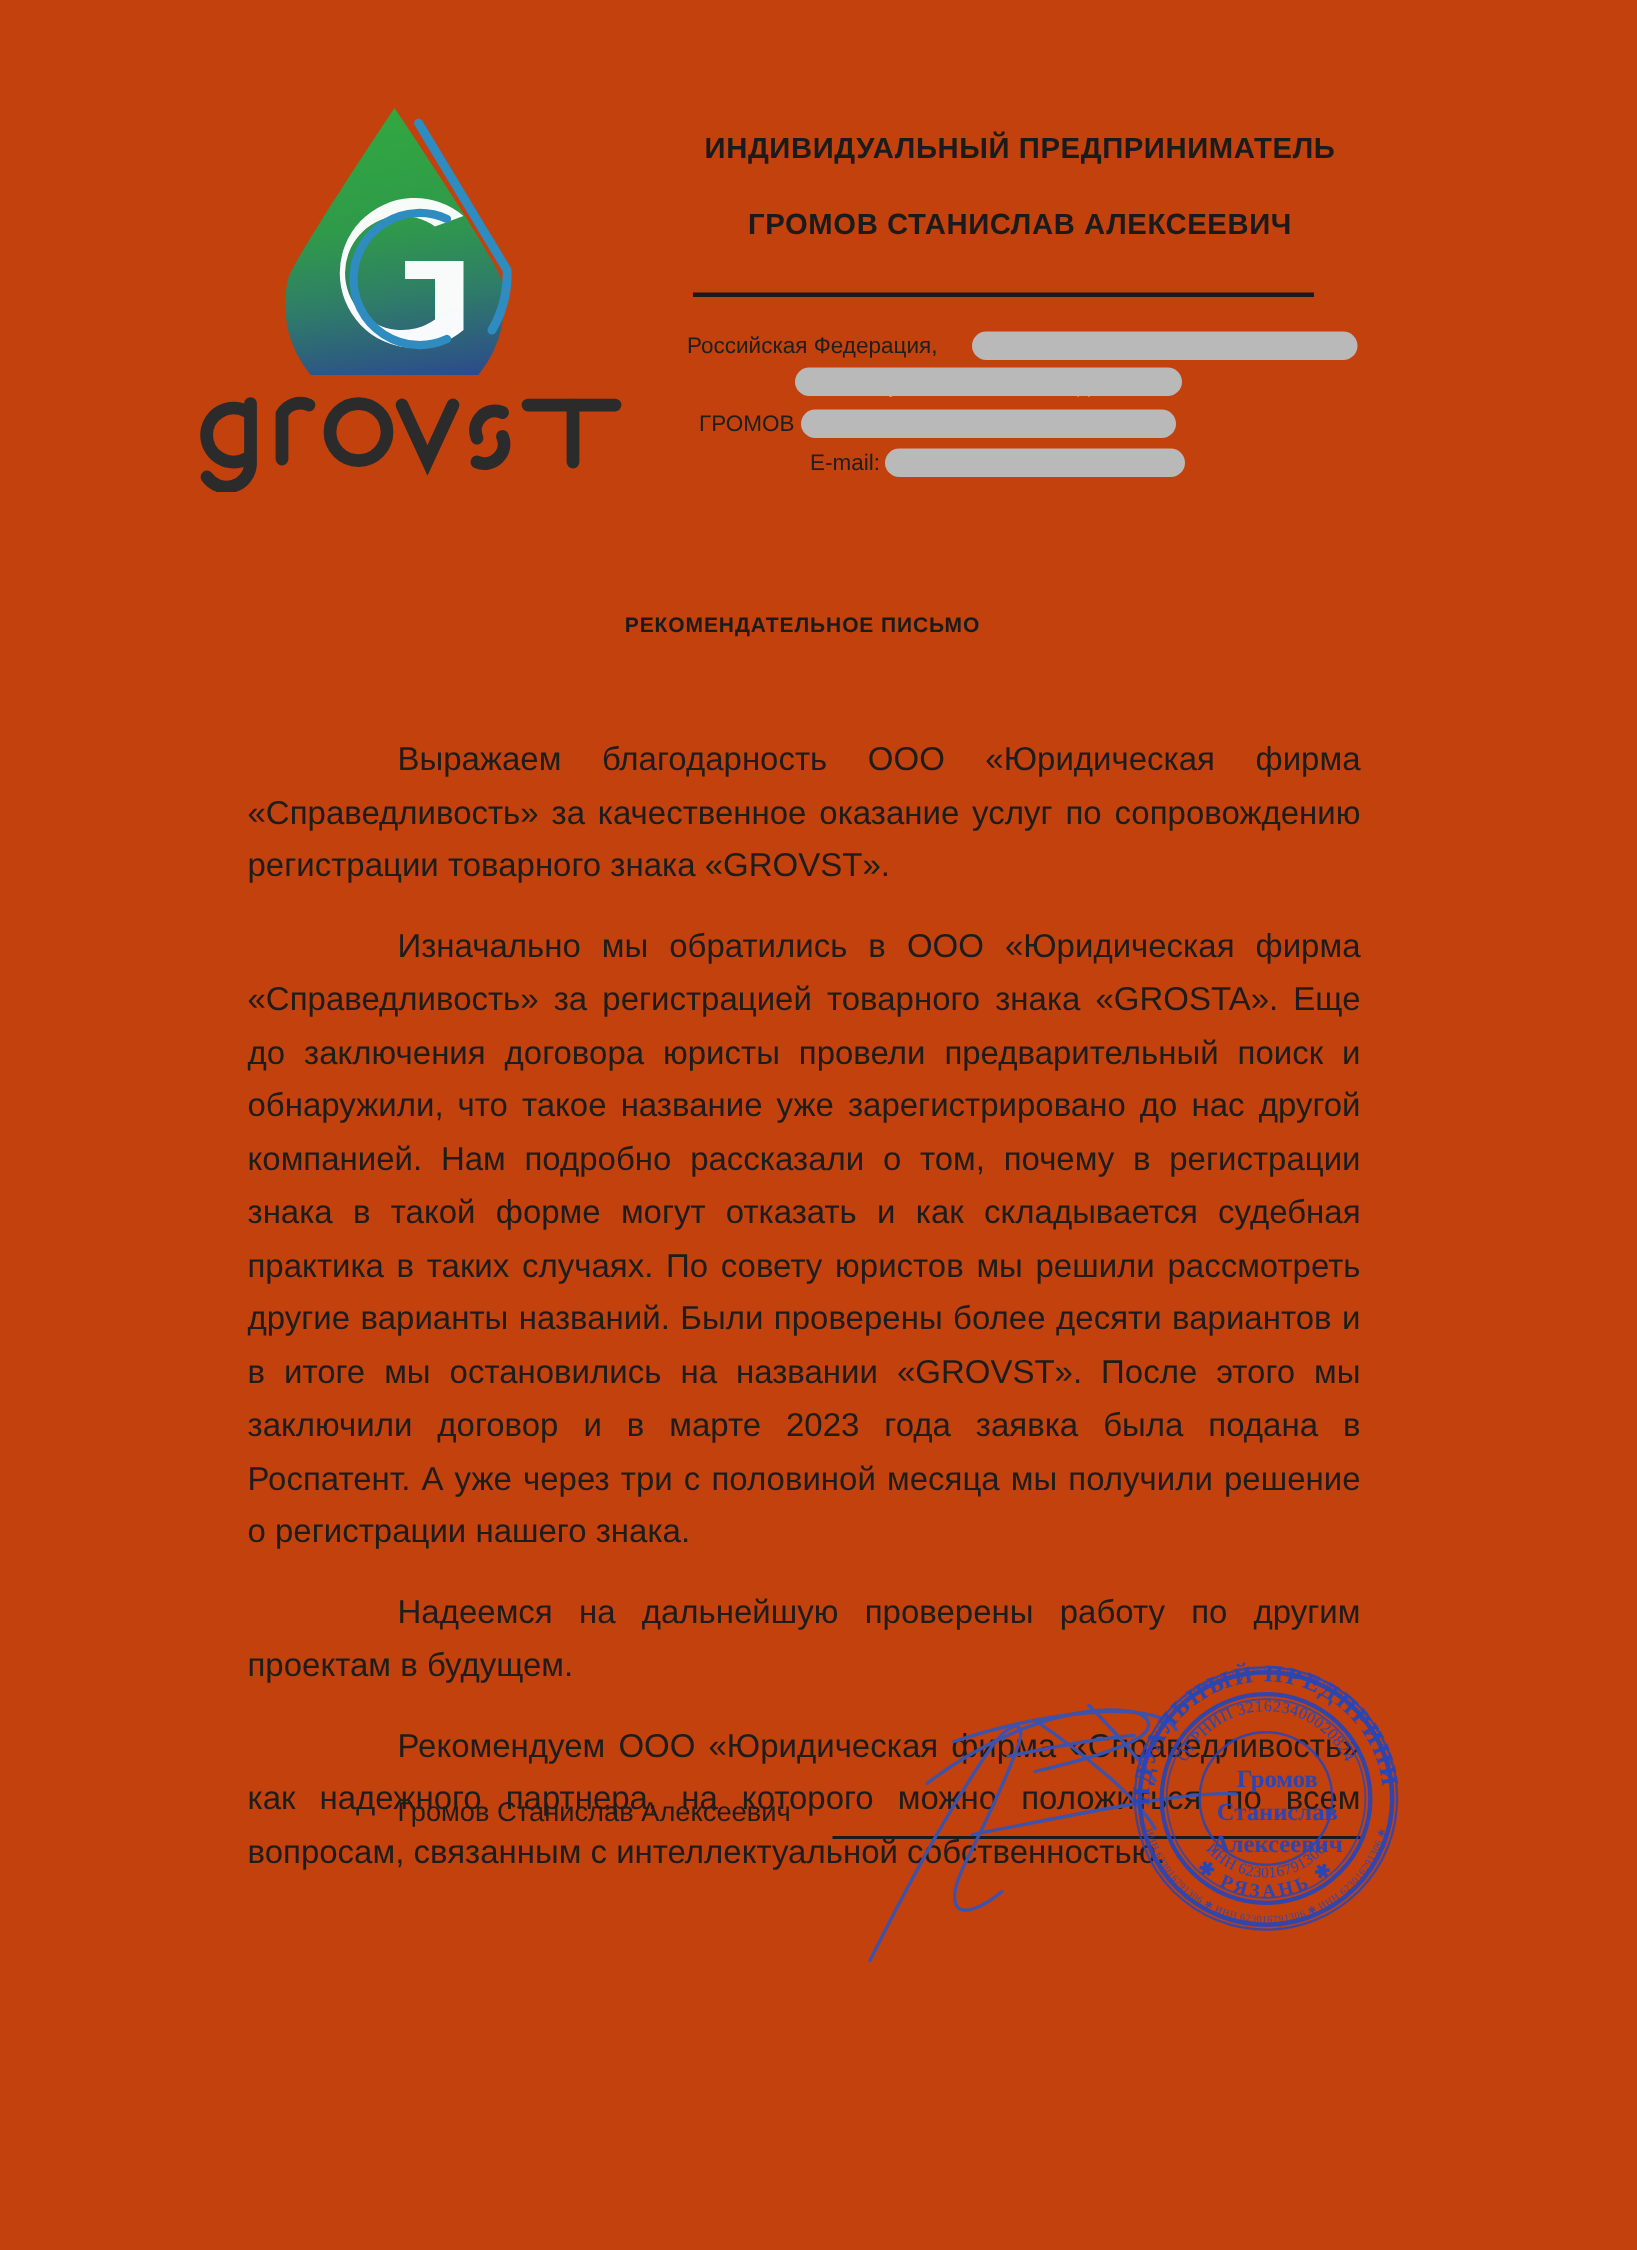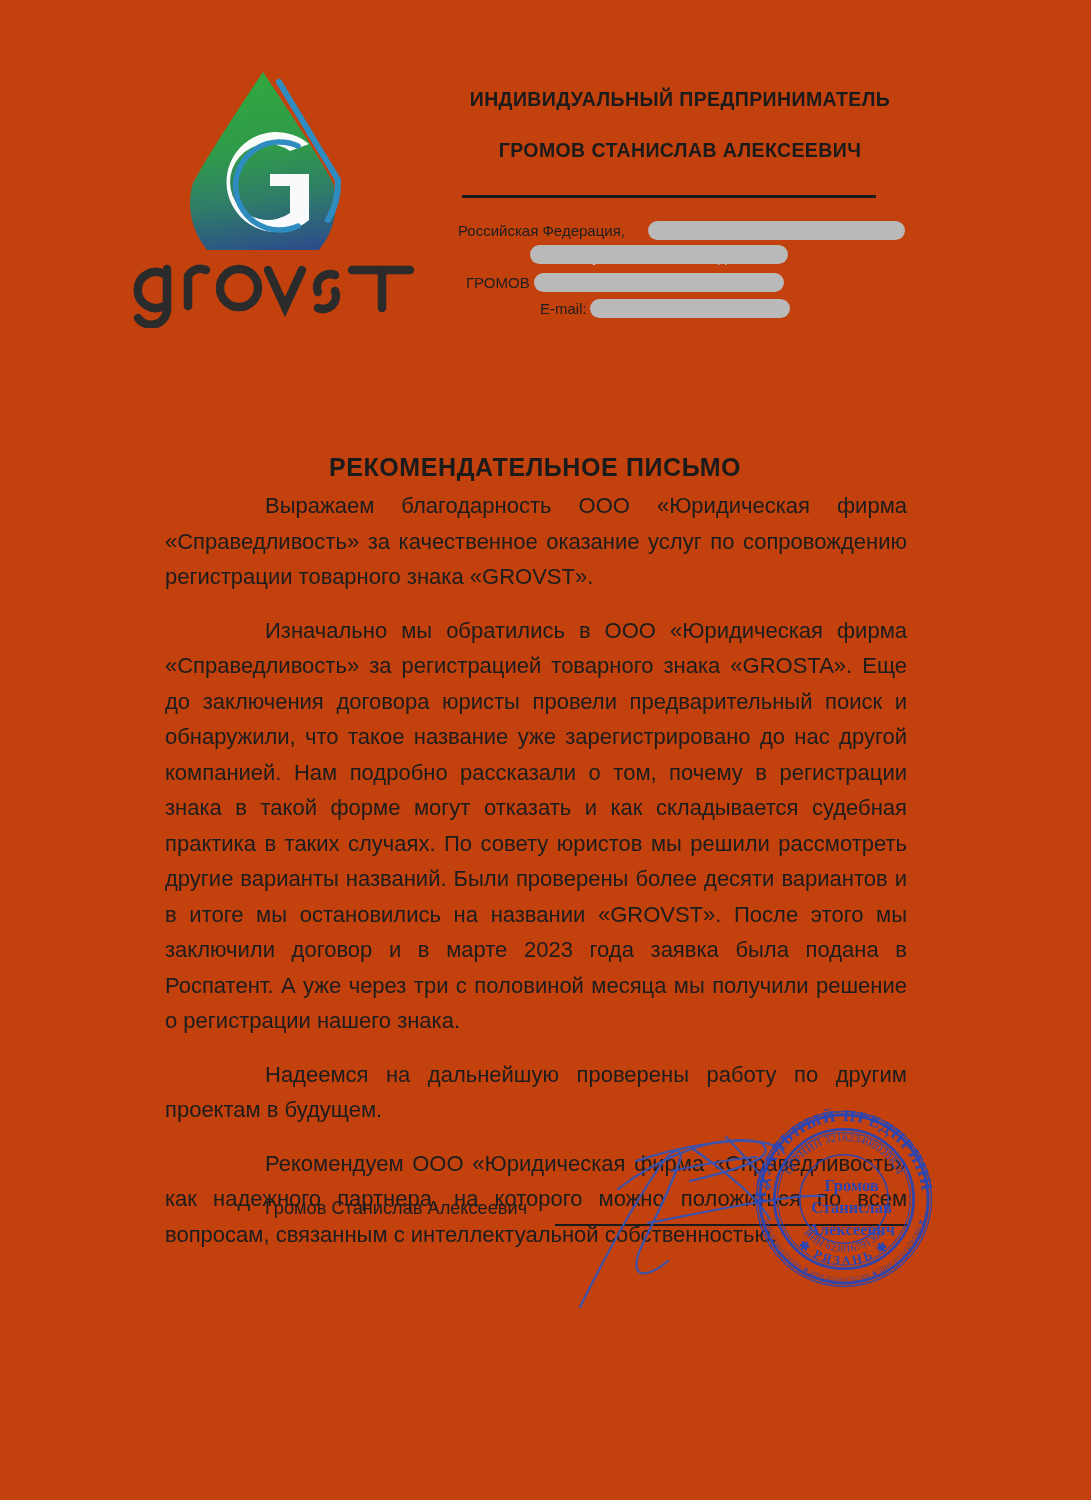--- a/index.html
+++ b/index.html
@@ -108,24 +108,23 @@
   }
 
   
   .doc-title {
     position: absolute;
     left: 165px;
     top: 408px;
     width: 740px;
     text-align: center;
     font-weight: bold;
-    font-size: 25px;
+    font-size: 14px;
     letter-spacing: 0.6px;
     color: #1b1b1b;
-    margin-top: 45px;
   }
 
   .body-text {
     position: absolute;
     left: 165px;
     top: 488px;
     width: 742px;
     font-size: 22px;
     line-height: 35.5px;
     text-align: justify;

